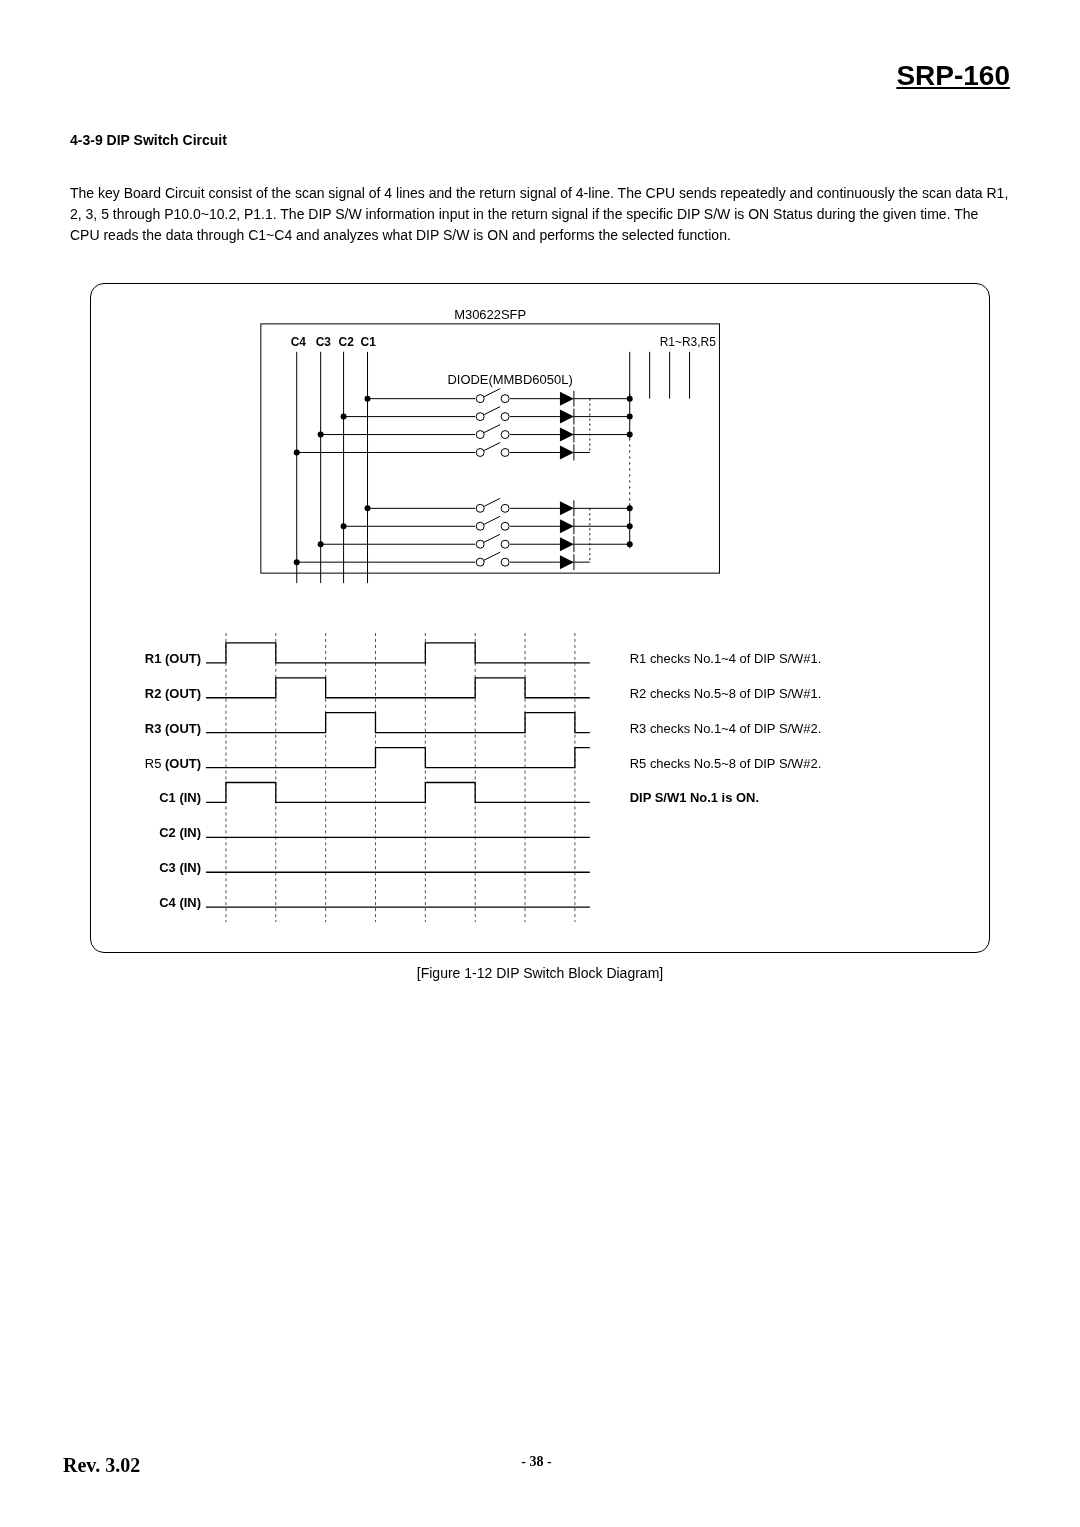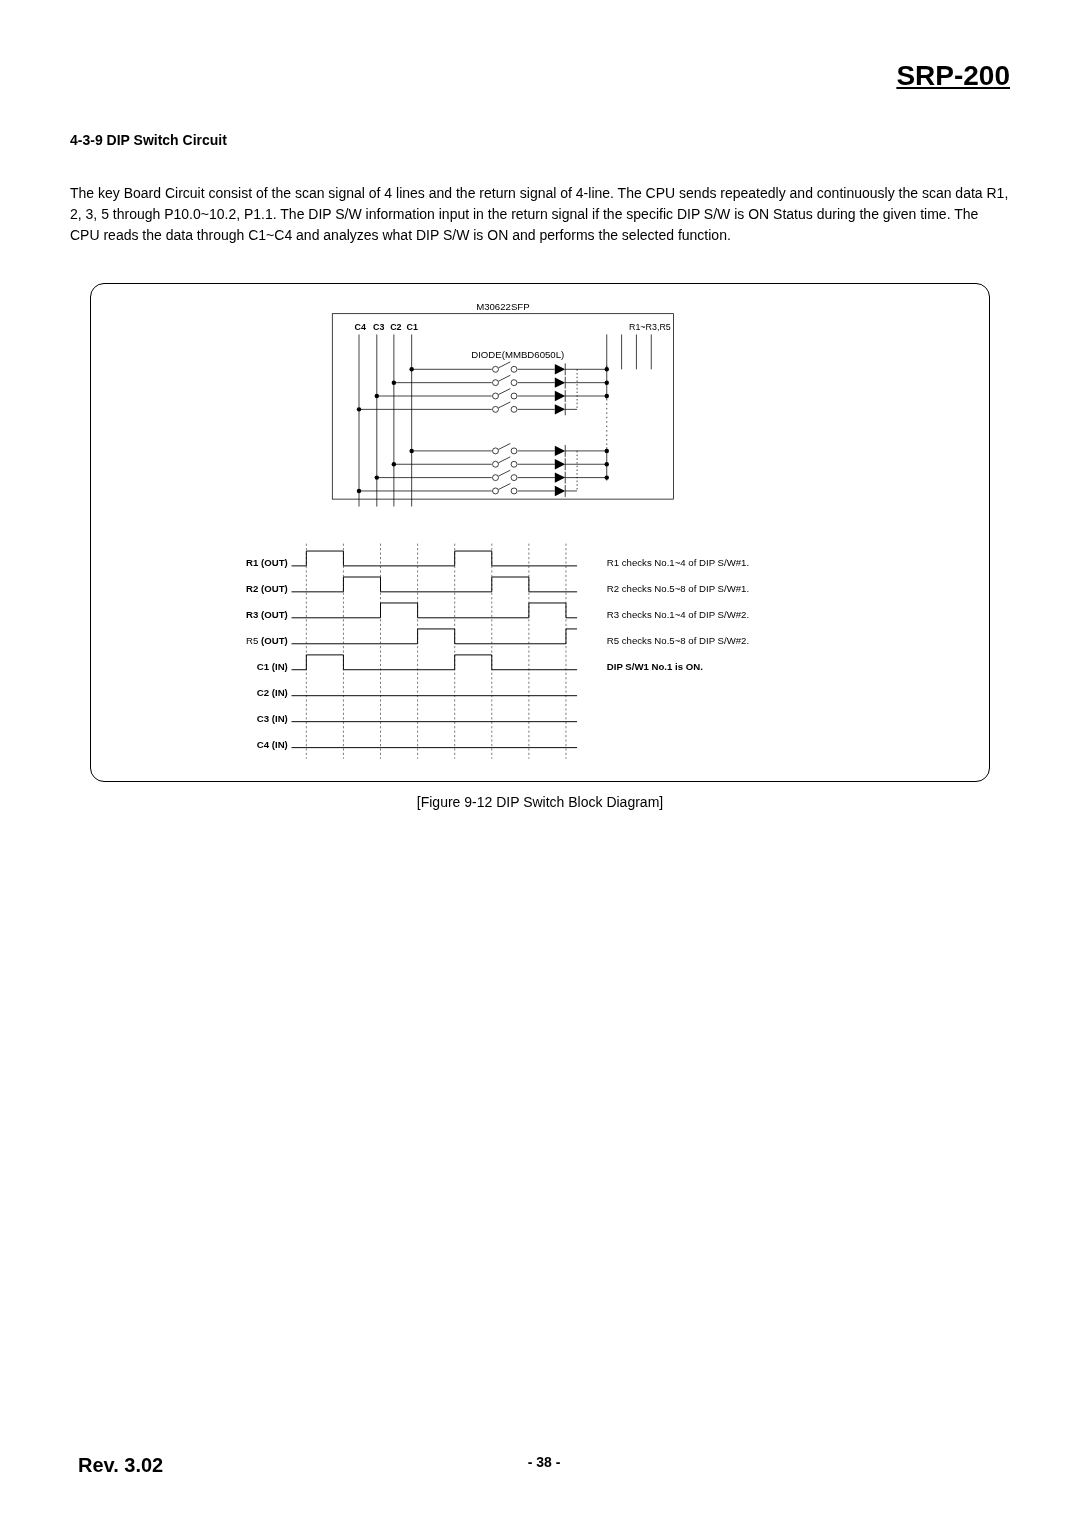--- a/index.html
+++ b/index.html
@@ -27,52 +27,53 @@
   }
   .body-text {
     font-size: 14px;
     line-height: 1.5;
     margin-bottom: 37px;
   }
   .diagram-box {
     border: 1px solid #000;
     border-radius: 14px;
     width: 900px;
-    height: 499px;
+    height: 670px;
     position: relative;
     margin: 0 auto;
   }
   .diagram-svg {
     position: absolute;
     left: 0; top: 0;
     width: 100%;
     height: 100%;
   }
   .figure-caption {
     text-align: center;
     font-size: 14px;
     margin-top: 12px;
   }
   .footer {
     position: absolute;
-    left: 78px;
+    left: 63px;
     right: 70px;
     bottom: 50px;
     display: flex;
     justify-content: space-between;
     align-items: baseline;
+    font-family: Liberation Serif, serif;
   }
   .rev { font-size: 20px; font-weight: bold; }
   .page-num { font-size: 14px; font-weight: bold; position:absolute; left:50%; transform:translateX(-50%);}
   text { font-family: Arial, Helvetica, sans-serif; }
 </style>
 </head>
 <body>
 
-<div class="doc-header">SRP-200</div>
+<div class="doc-header">SRP-160</div>
 
 <div class="section-title">4-3-9 DIP Switch Circuit</div>
 
 <div class="body-text">The key Board Circuit consist of the scan signal of 4 lines and the return signal of 4-line. The CPU sends repeatedly and continuously the scan data R1, 2, 3, 5 through P10.0~10.2, P1.1. The DIP S/W information input in the return signal if the specific DIP S/W is ON Status during the given time. The CPU reads the data through C1~C4 and analyzes what DIP S/W is ON and performs the selected function.</div>
 
 <div class="diagram-box">
 <svg class="diagram-svg" viewBox="0 0 900 670">
 
   <g>
     <rect x="170" y="40" width="460" height="250" fill="none" stroke="#000" stroke-width="1"></rect>
@@ -266,18 +267,18 @@
       <text x="540" y="380">R1 checks No.1~4 of DIP S/W#1.</text>
       <text x="540" y="415">R2 checks No.5~8 of DIP S/W#1.</text>
       <text x="540" y="450">R3 checks No.1~4 of DIP S/W#2.</text>
       <text x="540" y="485">R5 checks No.5~8 of DIP S/W#2.</text>
       <text x="540" y="520" font-weight="bold">DIP S/W1 No.1 is ON.</text>
     </g>
   </g>
 </svg>
 </div>
 
-<div class="figure-caption">[Figure 9-12 DIP Switch Block Diagram]</div>
+<div class="figure-caption">[Figure 1-12 DIP Switch Block Diagram]</div>
 
 <div class="footer">
   <span class="rev">Rev. 3.02</span>
   <span class="page-num">- 38 -</span>
 </div>
 
 </body></html>

